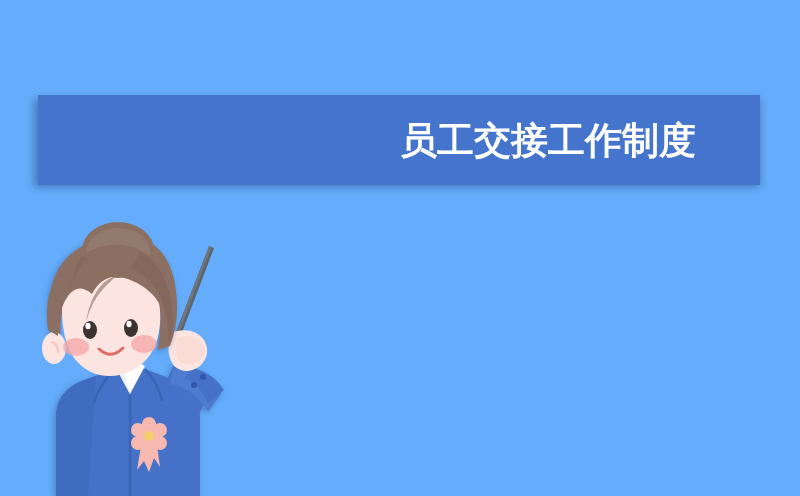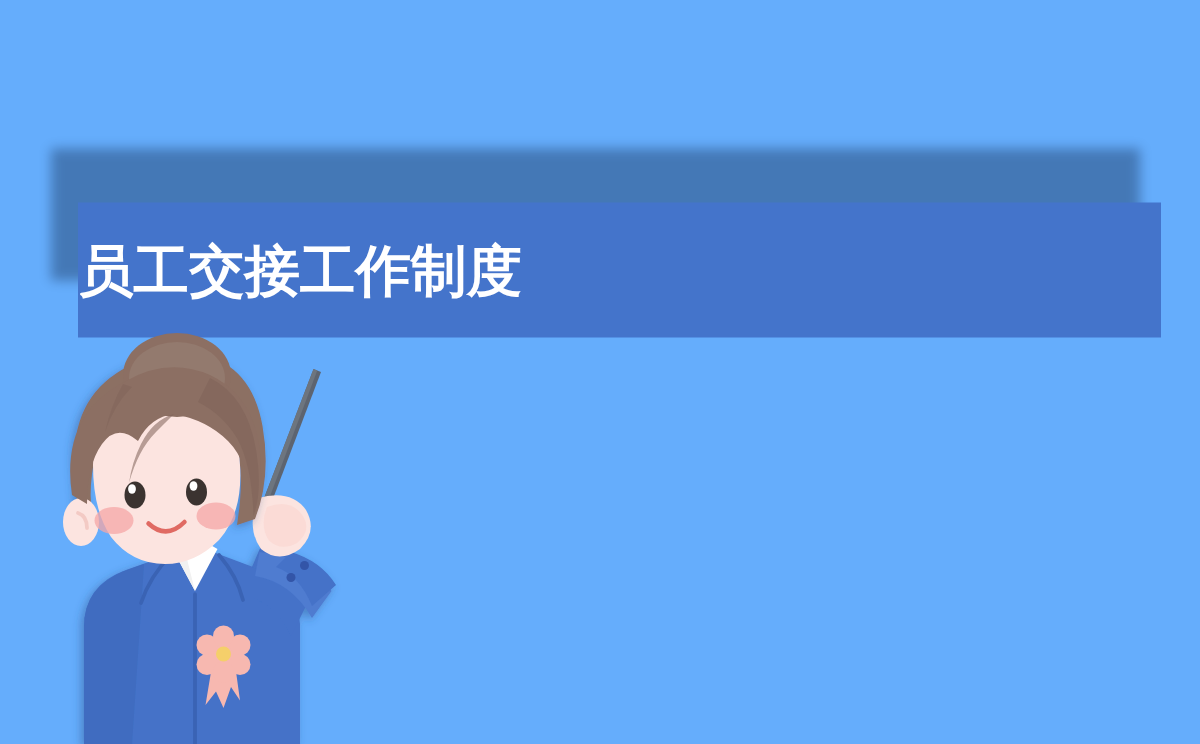--- a/index.html
+++ b/index.html
@@ -26,29 +26,28 @@
     left: 34px;
     top: 99px;
     width: 726px;
     height: 88px;
     background: #1d3a63;
     opacity: 0.45;
     filter: blur(4px);
   }
   .banner {
     position: absolute;
-    left: 52px;
+    left: 38px;
     top: 95px;
     width: 722px;
     height: 90px;
     background: #4474cb;
     display: flex;
     align-items: center;
-    justify-content: flex-start;
-    margin-top: 40px;
+    justify-content: flex-end;
   }
   .banner-title {
     color: #ffffff;
     font-size: 37px;
     font-weight: bold;
     letter-spacing: 0px;
     line-height: 1;
     margin-right: 64px;
     white-space: nowrap;
     font-family: "DejaVu Sans", "Liberation Sans", sans-serif;

